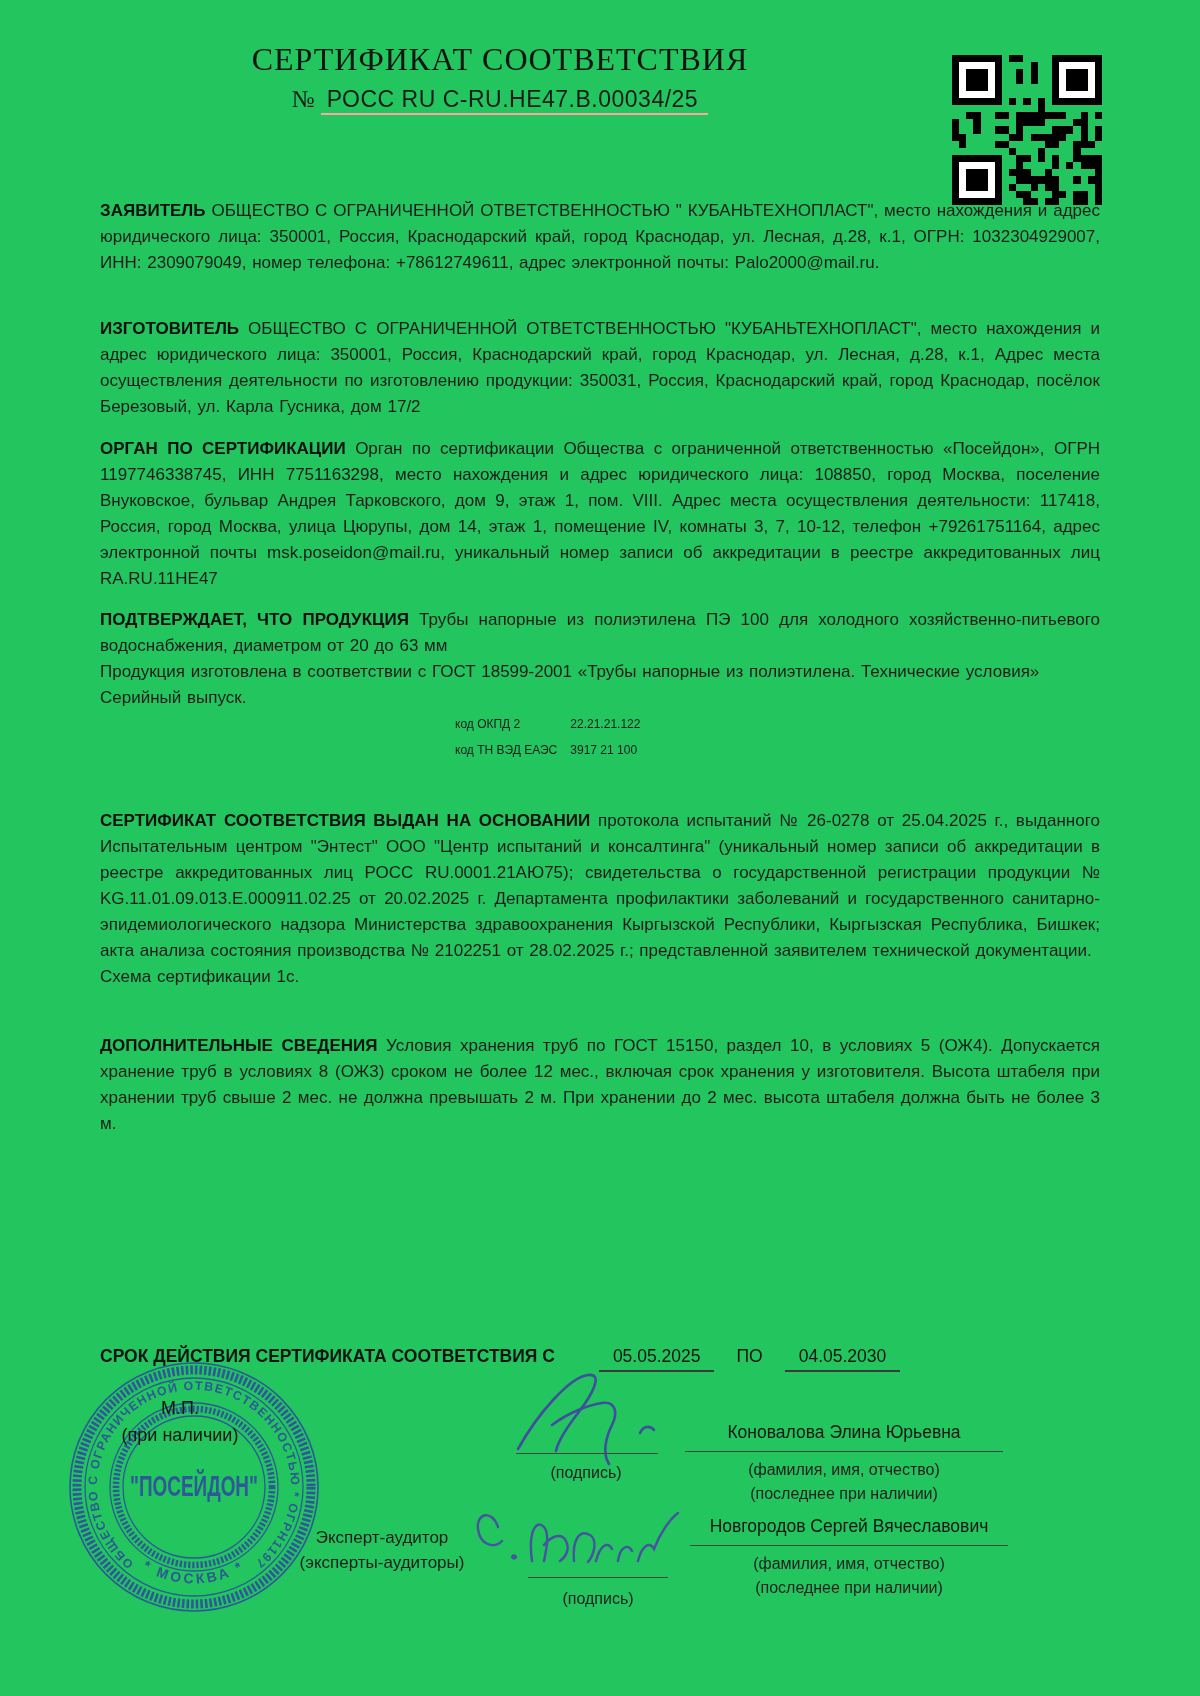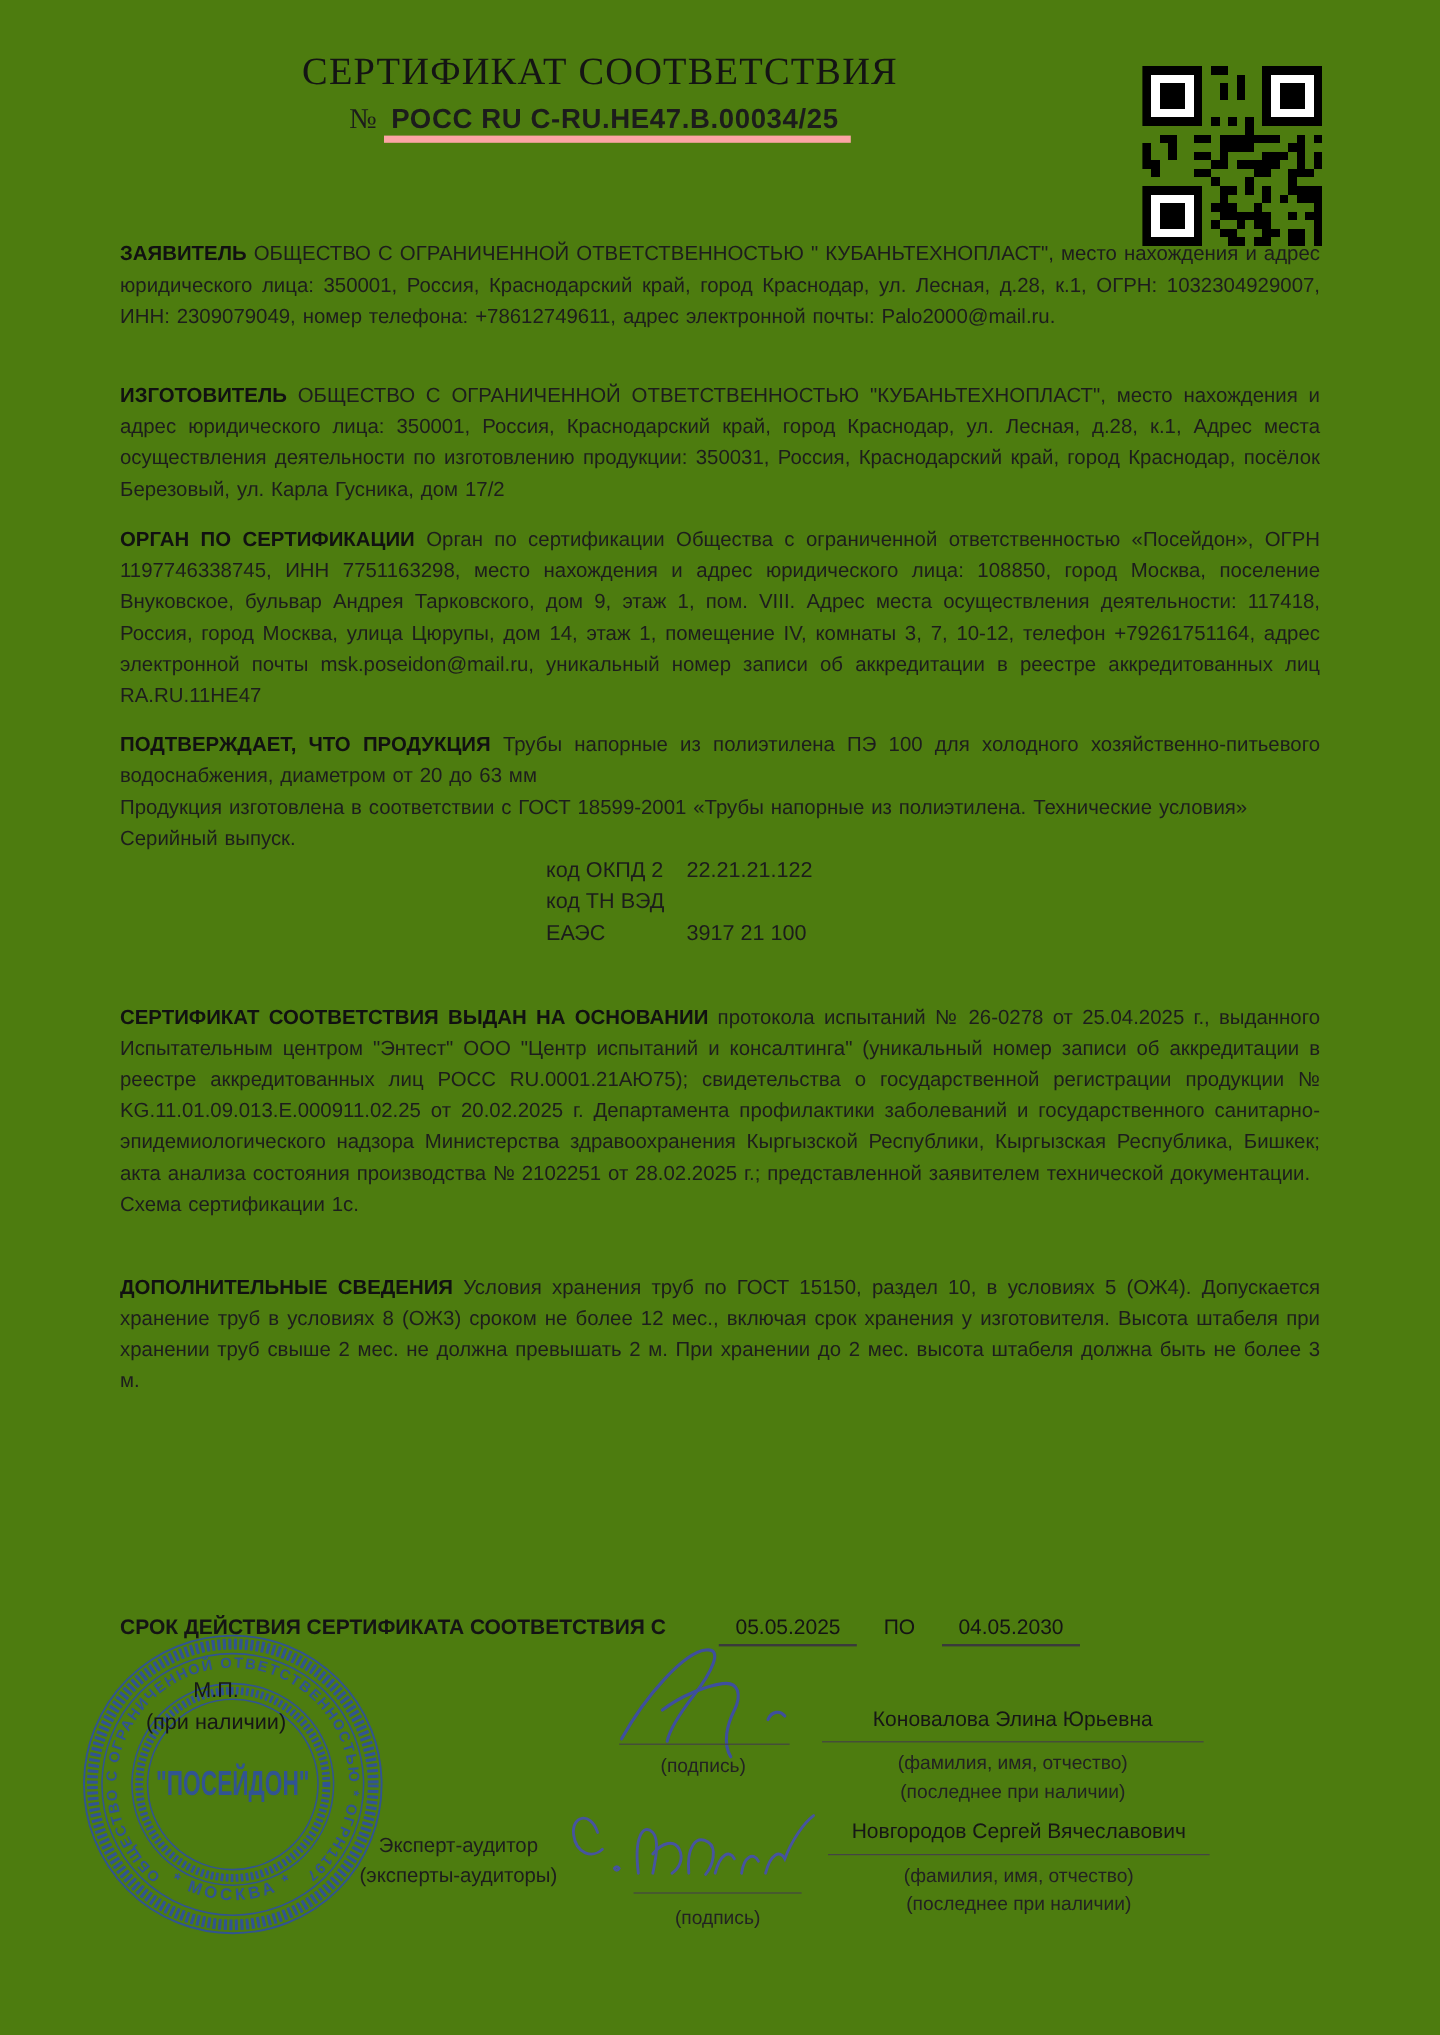--- a/index.html
+++ b/index.html
@@ -1,19 +1,19 @@
 <!DOCTYPE html>
 <html lang="ru"><head>
 <meta charset="utf-8">
 <style>
   html,body{margin:0;padding:0;background:#ffffff;}
   .page{
     position:relative;
     width:1200px;height:1696px;
-    background:#4d7c0f;
+    background:#22c55e;
     font-family:"Liberation Sans",sans-serif;
     color:#1c1c1c;
     overflow:hidden;
   }
   .content{
     position:absolute;left:100px;top:40px;width:1000px;
   }
   
   .hdr{width:800px;text-align:center;}
   .title{
@@ -23,38 +23,38 @@
   }
   .subtitle{
     font-family:"Liberation Serif",serif;
     font-size:20px;line-height:26px;margin-top:4px;color:#1b1b1b;
   }
   .numline{
     font-size:23px;line-height:34px;margin-top:4px;
   }
   .num-prefix{font-family:"Liberation Serif",serif;font-size:24px;margin-right:6px;}
   .num-value{
-    font-weight:700;letter-spacing:.5px;
-    border-bottom:6px solid #fca5a5;padding:0 10px 1px 6px;
+    font-weight:400;letter-spacing:.5px;
+    border-bottom:2px solid #fca5a5;padding:0 10px 1px 6px;
   }
   
   .qr{position:absolute;left:952px;top:55px;width:150px;height:150px;}
   .qr svg{width:150px;height:150px;}
   
   .para{
     font-size:17px;line-height:26px;text-align:justify;
     word-spacing:1px;color:#1d1d1d;margin:0;
   }
   .para b{color:#111;}
   .p-applicant{margin-top:82px;}
   .p-manufacturer{margin-top:40px;}
   .p-certbody{margin-top:16px;}
   .p-confirms{margin-top:15px;}
   .p-sub{margin-top:0;}
-  .codes{margin-top:0;margin-left:355px;font-size:18px;line-height:26px;}
+  .codes{margin-top:0;margin-left:355px;font-size:12px;line-height:26px;}
   .codes .c-label{display:inline-block;width:112px;}
   .p-complies{margin-top:18px;}
   .p-basis{margin-top:45px;}
   .p-additional{margin-top:43px;}
   
   .bottom{position:absolute;left:0;top:1296px;width:1200px;height:400px;margin-top:43px;}
   .validity{
     position:absolute;left:100px;top:4px;font-size:17.5px;line-height:26px;color:#141414;
   }
   .validity .v-label{font-weight:700;}

